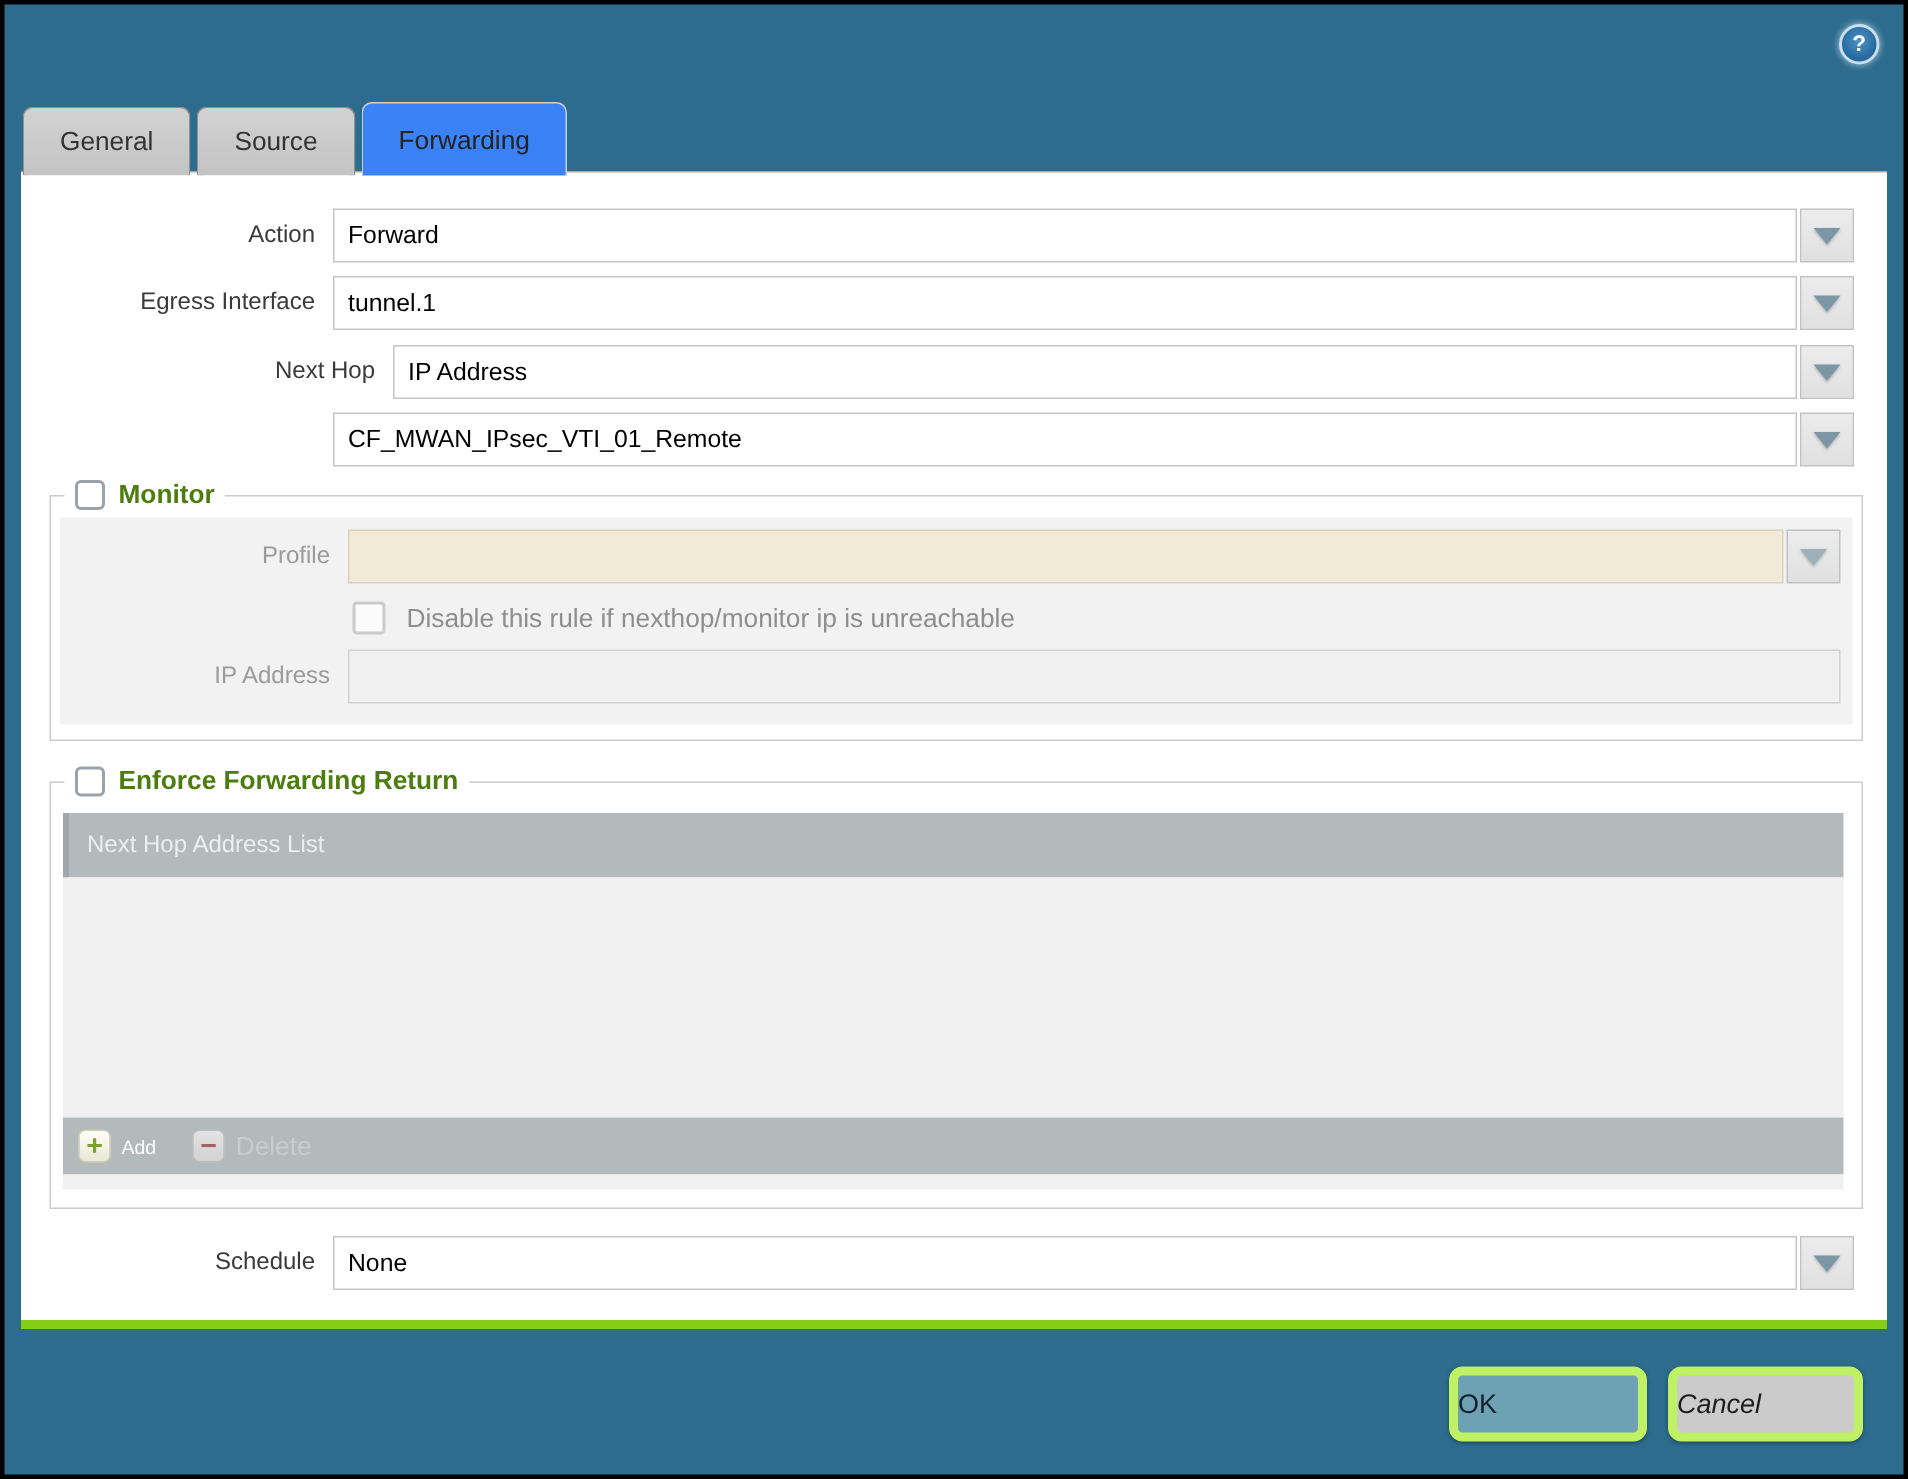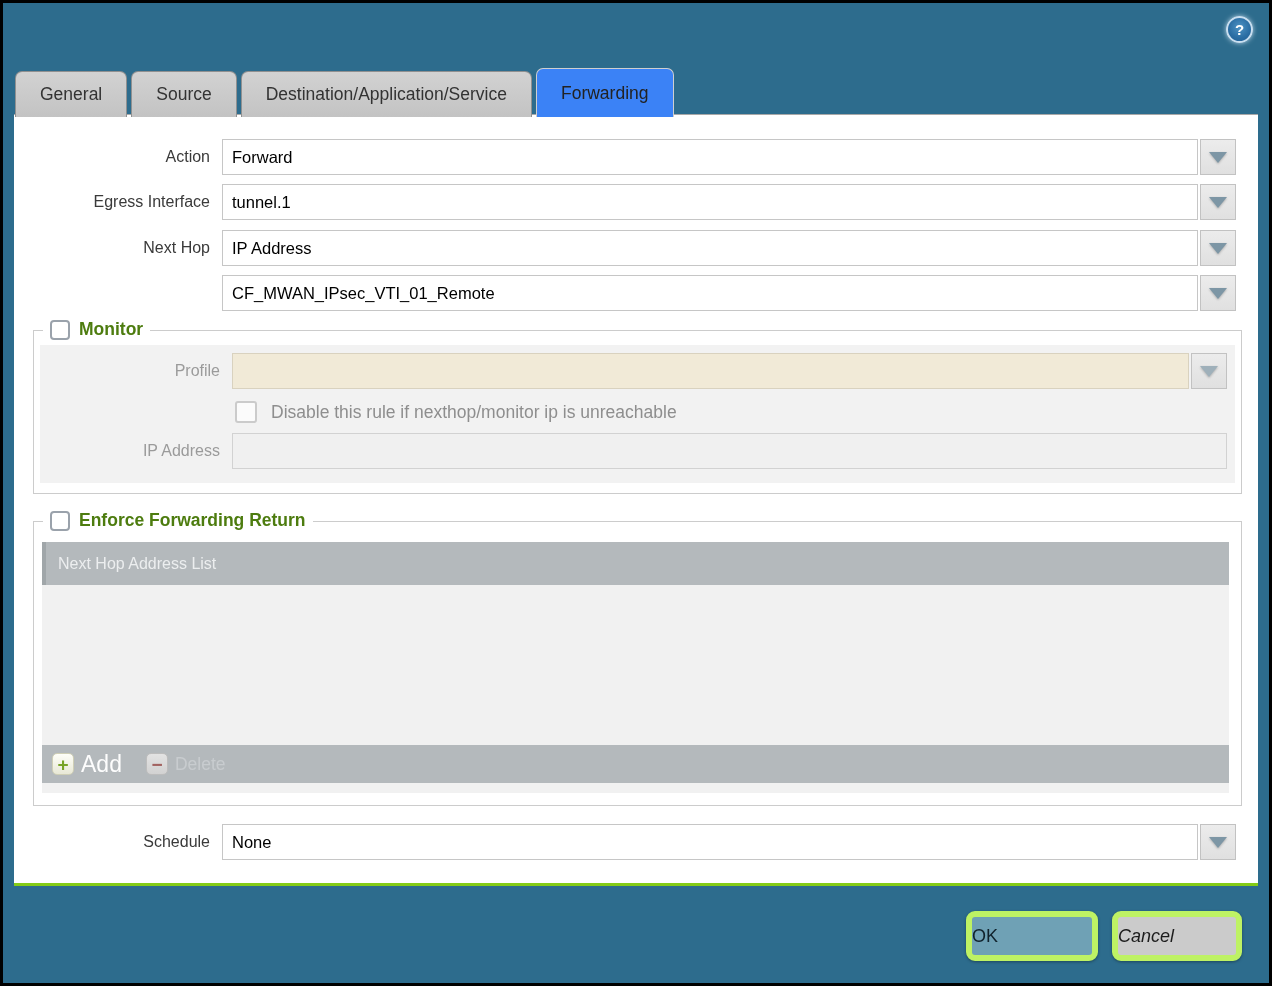--- a/index.html
+++ b/index.html
@@ -46,21 +46,21 @@
   }
   .tab.active {
     background:#3b82f6; border:1px solid #cfcfcf; border-bottom:none;
     height:49px; color:#222;
   }
   
   .content {
     position:absolute; left:11px; right:11px; top:111px; height:772px;
     background:#fff;
     border-top:1px solid #a8a8a8;
-    border-bottom:3px solid #84cc16;
+    border-bottom:6px solid #84cc16;
     z-index:2;
     padding-top:24px;
   }
   .form-row { display:flex; align-items:center; margin-right:22px; }
   .form-row .lbl {
     width:196px; text-align:right; font-size:16px; color:#3a3a3a;
     flex:none;
   }
   .field { flex:1; display:flex; margin-left:12px; }
   .combo {
@@ -145,28 +145,28 @@
     font-size:19px; font-weight:bold; line-height:1;
   }
   .icon-add {
     background:linear-gradient(#fefef8,#e8e8d6);
     border:1px solid #cfcfb6; color:#78a327;
   }
   .icon-del {
     background:linear-gradient(#e3e3e3,#d2d2d2);
     border:1px solid #bdbdbd; color:#a26260;
   }
-  .tool-lbl-add { font-size:23px; color:#fdfdfd; }
+  .tool-lbl-add { font-size:13px; color:#fdfdfd; }
   .tool-lbl-del { font-size:17.5px; color:#c8cccf; }
   
   .row-schedule { margin-top:18px; }
   
   .mt-first { margin-top:0; }
   .mt-9 { margin-top:9px; }
-  .mt-10 { margin-top:10px; }
+  .mt-10 { margin-top:10px;padding-left:40px; }
   
   .btn {
     position:absolute; top:908px; height:50px;
     border:6px solid #bef264; border-radius:9px;
     display:flex; align-items:center; justify-content:flex-start;
     font-size:18px; color:#10222c; cursor:pointer;
     box-shadow:0 1px 3px rgba(0,0,0,.35);
   }
   .btn-ok { left:963px; width:132px; background:#6fa1b5; }
   .btn-cancel { left:1109px; width:130px; background:#cbcbcb; color:#1c1c1c;font-style:italic; }
@@ -181,23 +181,20 @@
       <span>?</span>
     </div>
   </div>
 
   <div class="tabs">
     <div class="tab">
       <span>General</span>
     </div>
     <div class="tab">
       <span>Source</span>
-    </div>
-    <div class="tab">
-      <span>Destination/Application/Service</span>
     </div>
     <div class="tab active">
       <span>Forwarding</span>
     </div>
   </div>
 
   <div class="content">
 
     <div class="form-row mt-first">
       <div class="lbl">Action</div>

